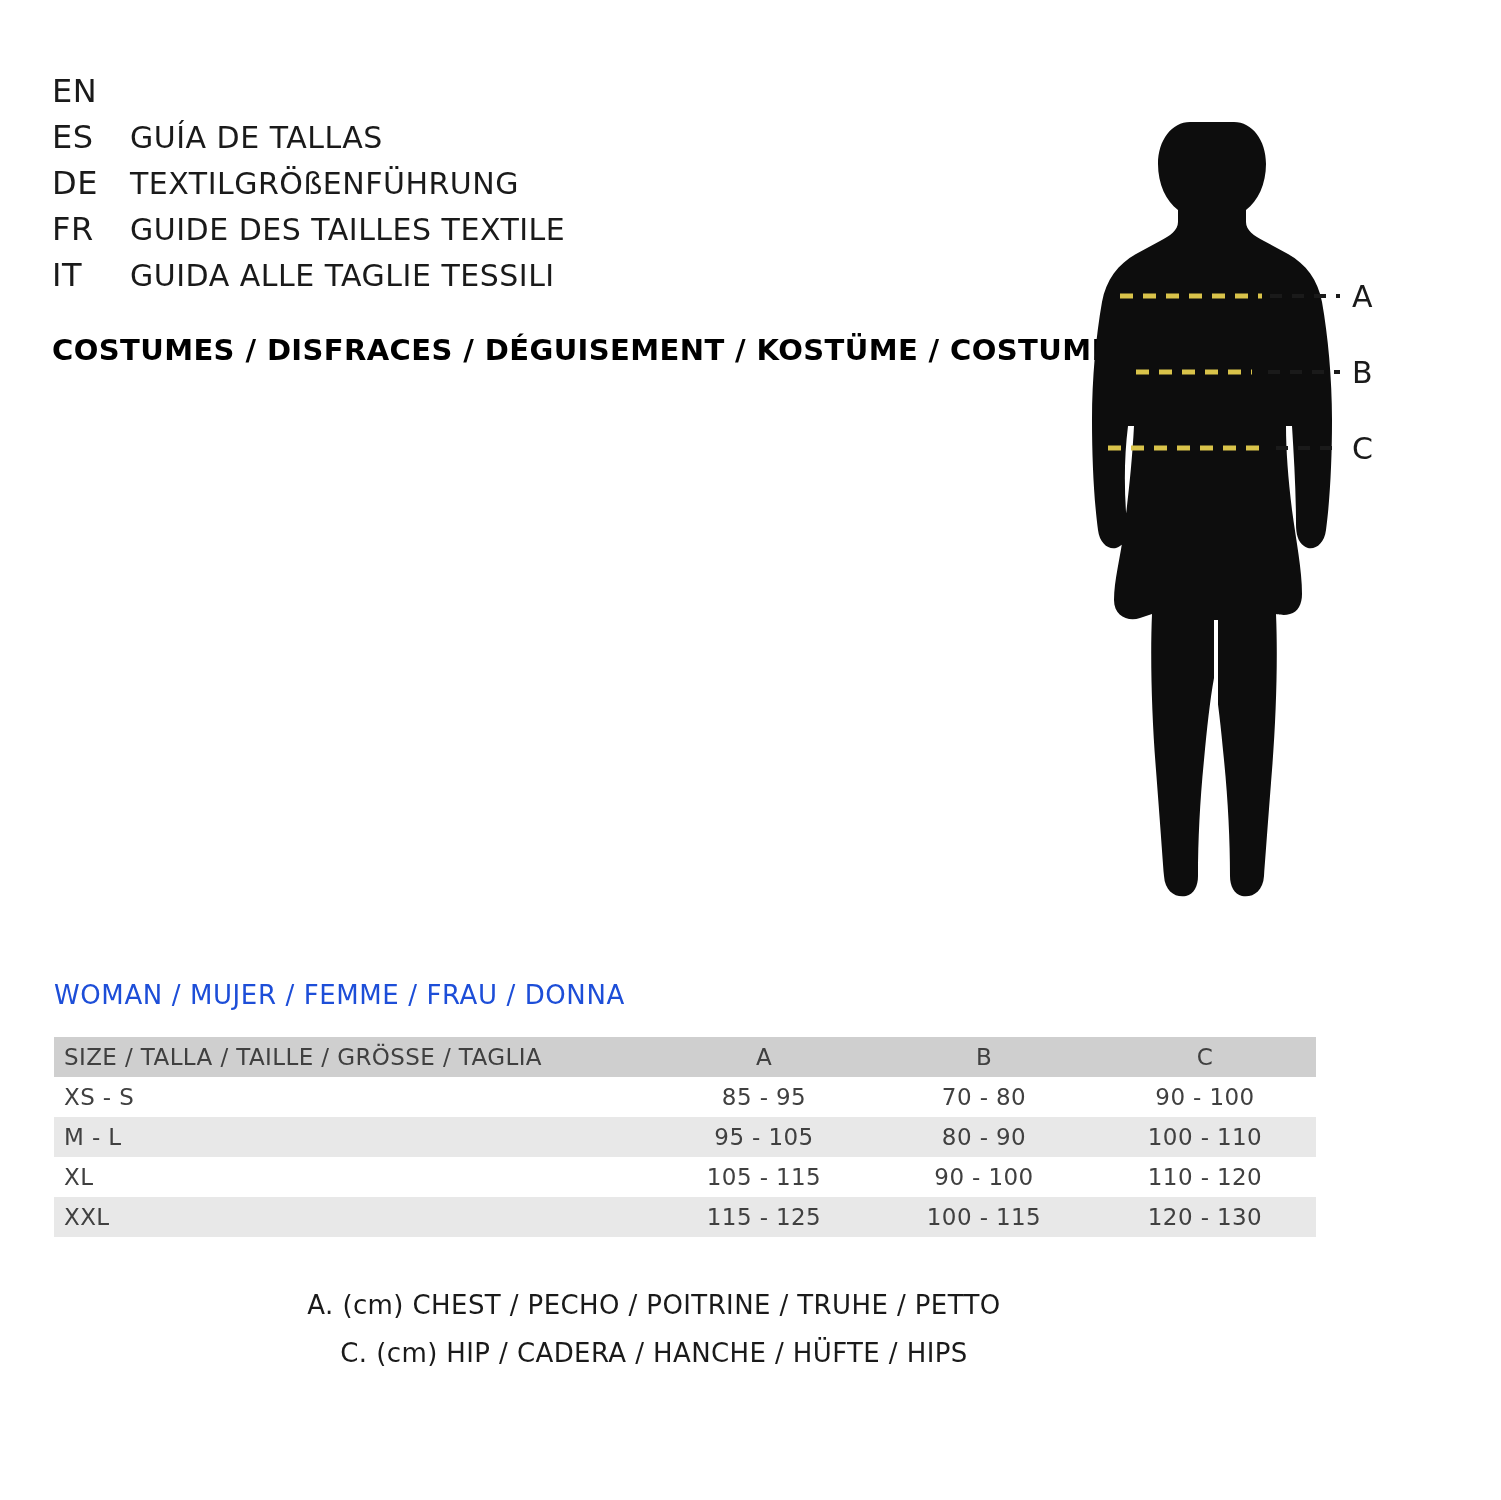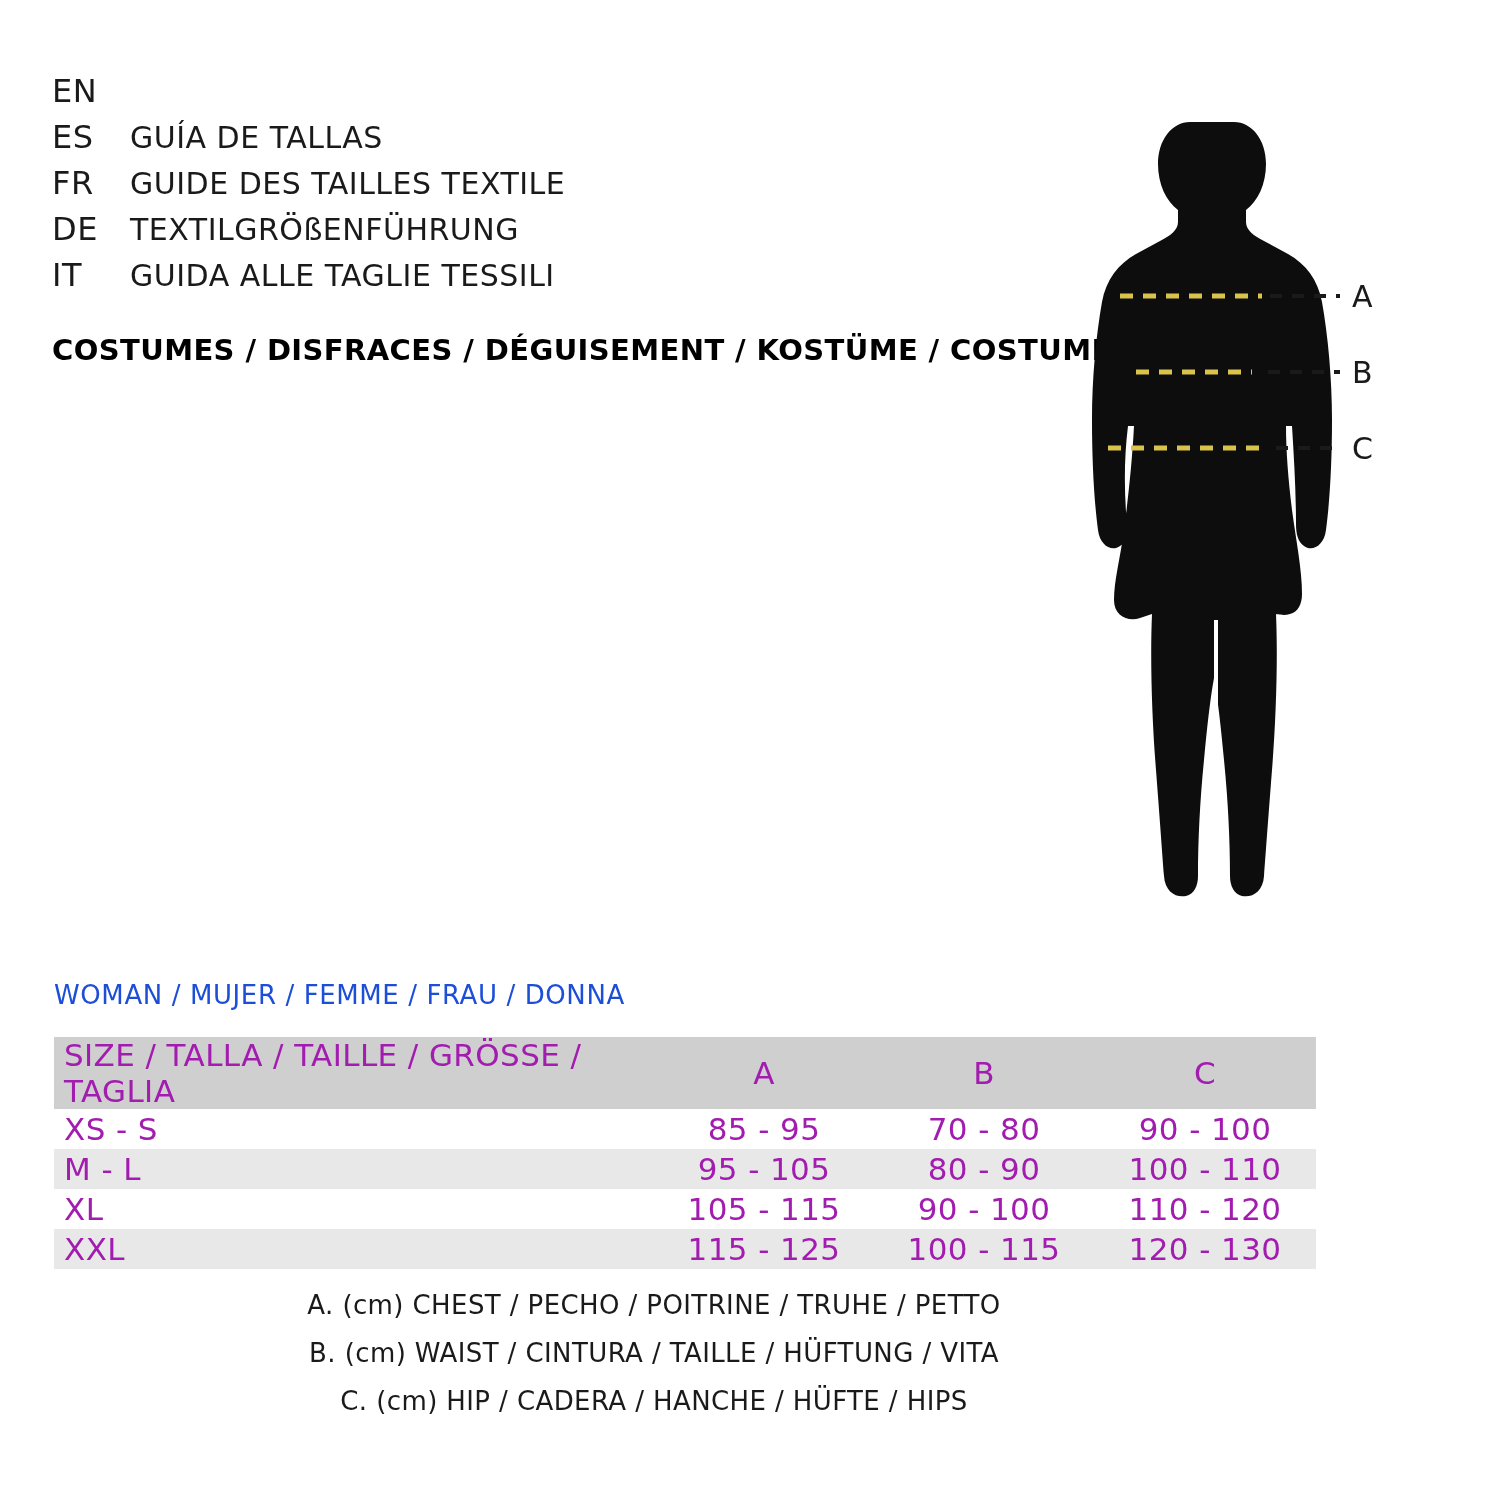--- a/index.html
+++ b/index.html
@@ -81,23 +81,23 @@
   table.size-table {
     position: absolute;
     left: 54px;
     top: 1037px;
     width: 1262px;
     border-collapse: collapse;
     table-layout: fixed;
   }
   table.size-table th,
   table.size-table td {
-    font-size: 31px;
+    font-size: 23px;
     font-weight: normal;
-    color: #a21caf;
+    color: #404040;
     height: 40px;
     padding: 0;
     letter-spacing: 0.4px;
   }
   table.size-table thead th {
     background: #cfcfcf;
   }
   table.size-table th.col-size {
     text-align: left;
     padding-left: 10px;
@@ -147,26 +147,26 @@
 
   <div class="lang-block">
     <div class="lang-row">
       <div class="lang-code">EN</div>
     </div>
     <div class="lang-row">
       <div class="lang-code">ES</div>
       <div class="lang-text">GUÍA DE TALLAS</div>
     </div>
     <div class="lang-row">
+      <div class="lang-code">DE</div>
+      <div class="lang-text">TEXTILGRÖßENFÜHRUNG</div>
+    </div>
+    <div class="lang-row">
       <div class="lang-code">FR</div>
       <div class="lang-text">GUIDE DES TAILLES TEXTILE</div>
-    </div>
-    <div class="lang-row">
-      <div class="lang-code">DE</div>
-      <div class="lang-text">TEXTILGRÖßENFÜHRUNG</div>
     </div>
     <div class="lang-row">
       <div class="lang-code">IT</div>
       <div class="lang-text">GUIDA ALLE TAGLIE TESSILI</div>
     </div>
   </div>
 
   <div class="costumes-line">COSTUMES / DISFRACES / DÉGUISEMENT / KOSTÜME / COSTUMI</div>
 
   <div class="figure-area">
@@ -254,17 +254,16 @@
         <td class="col-size">XXL</td>
         <td class="col-m">115 - 125</td>
         <td class="col-m">100 - 115</td>
         <td class="col-m">120 - 130</td>
       </tr>
     </tbody>
   </table>
 
   <div class="legend">
     <div class="legend-row">A. (cm) CHEST / PECHO / POITRINE / TRUHE / PETTO</div>
-    <div class="legend-row">B. (cm) WAIST / CINTURA / TAILLE / HÜFTUNG / VITA</div>
     <div class="legend-row">C. (cm) HIP / CADERA / HANCHE / HÜFTE / HIPS</div>
   </div>
 
 </div>
 
 </body></html>

